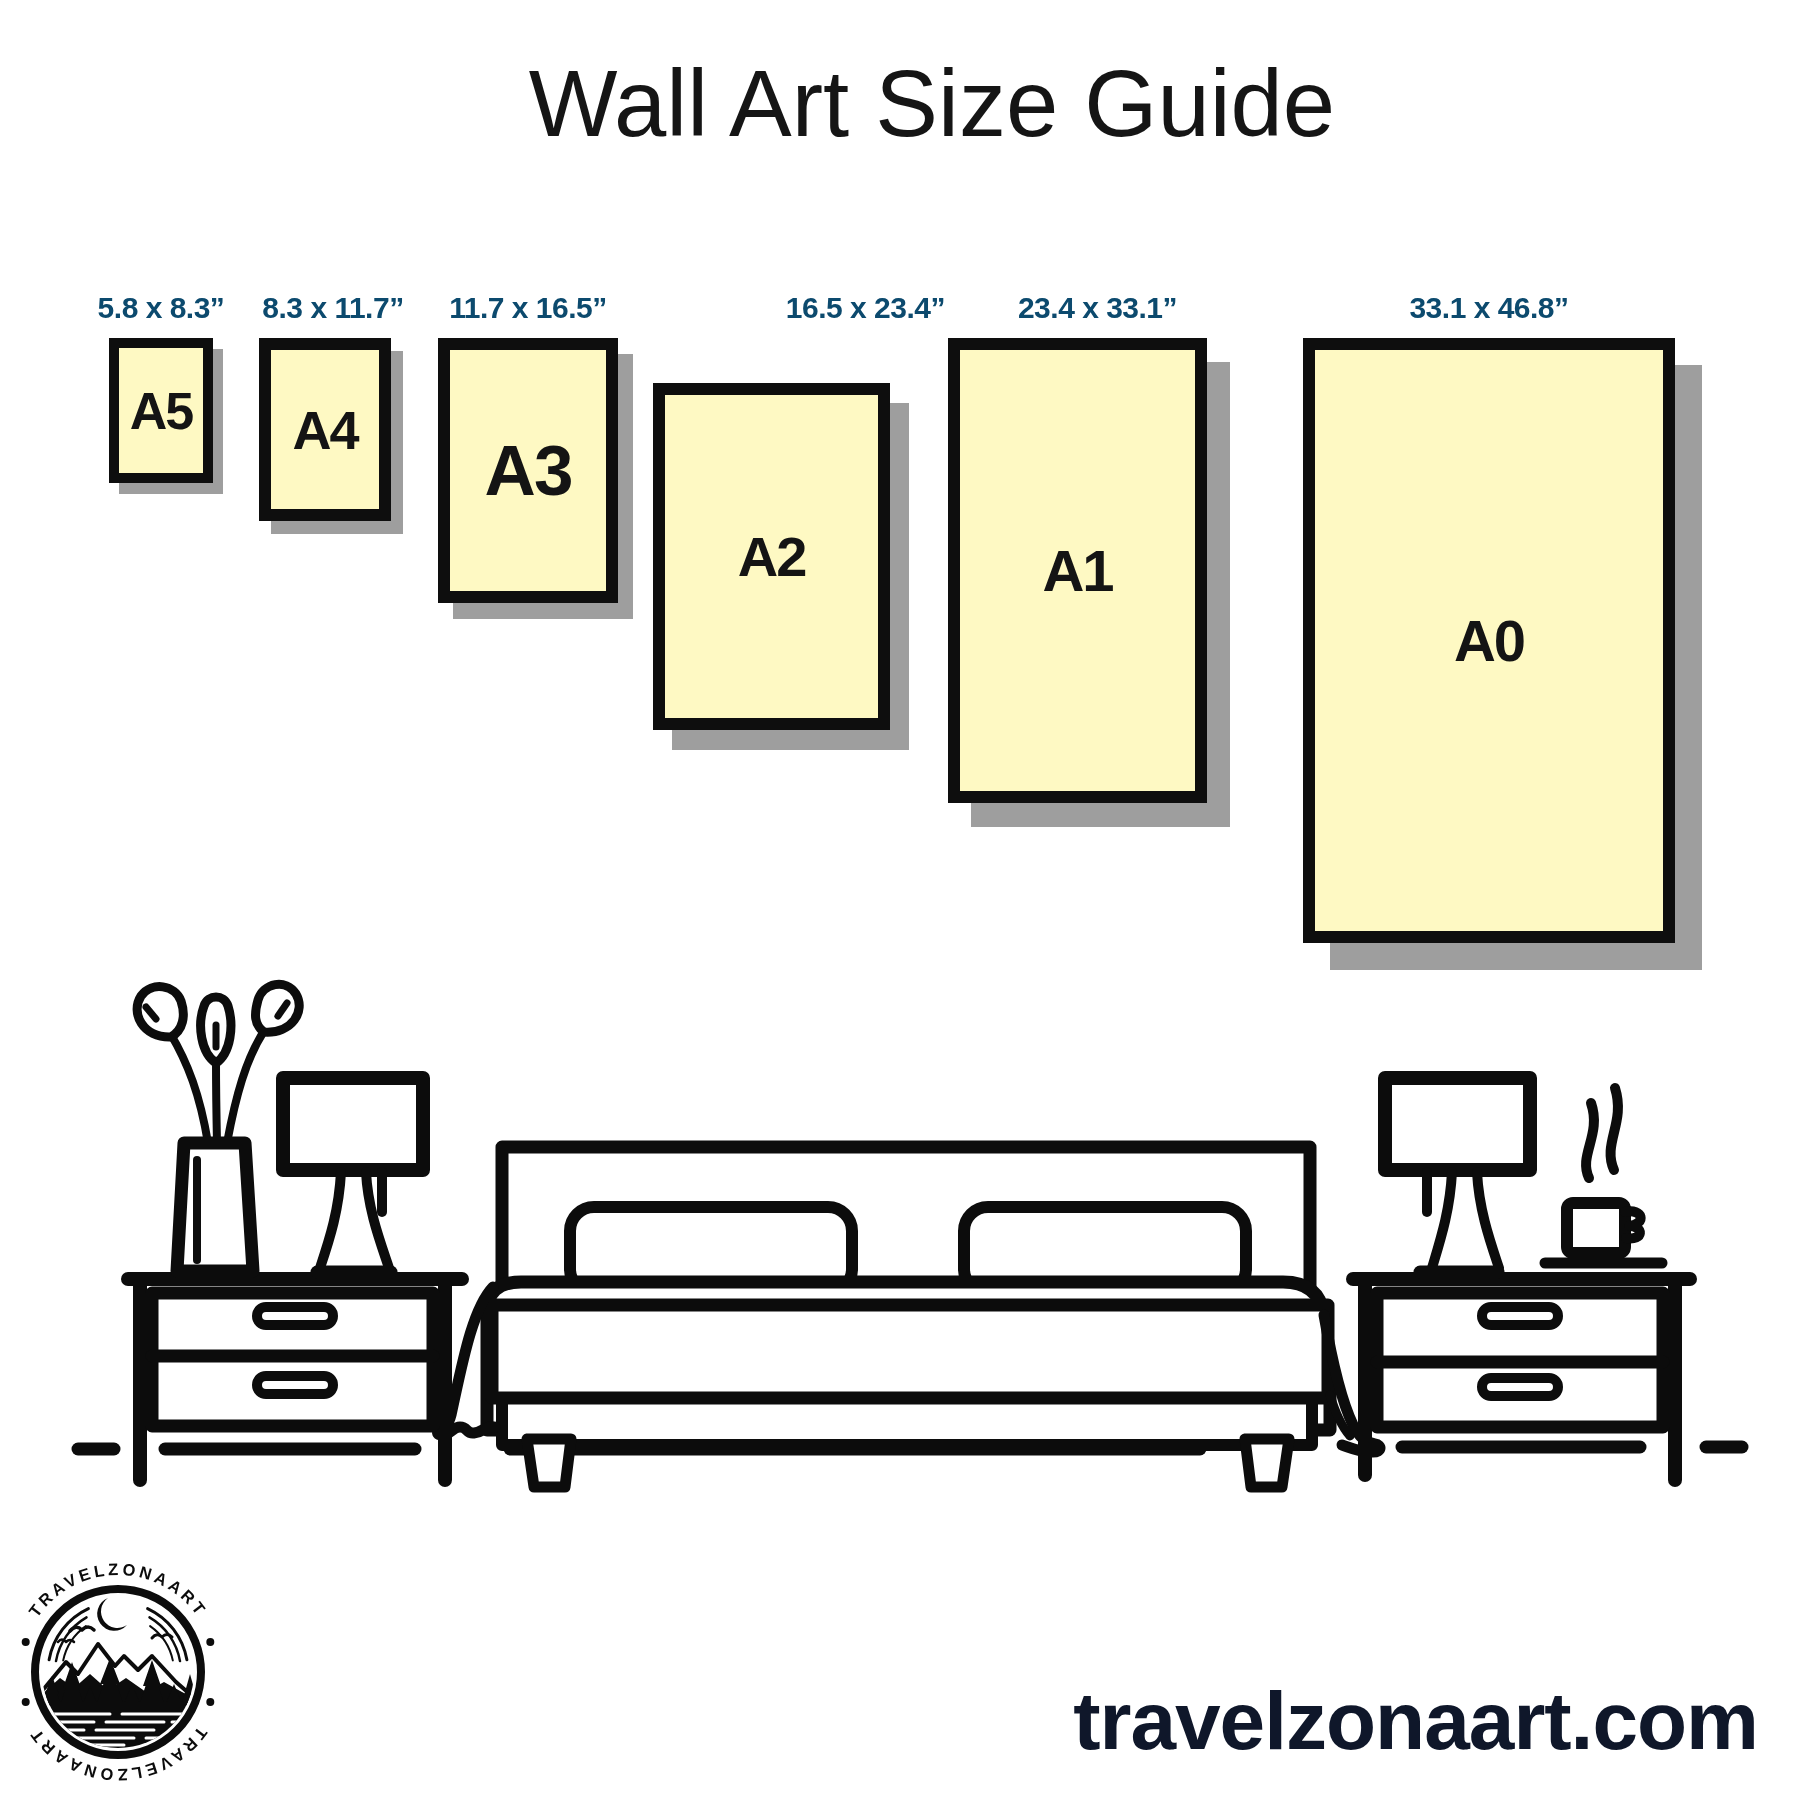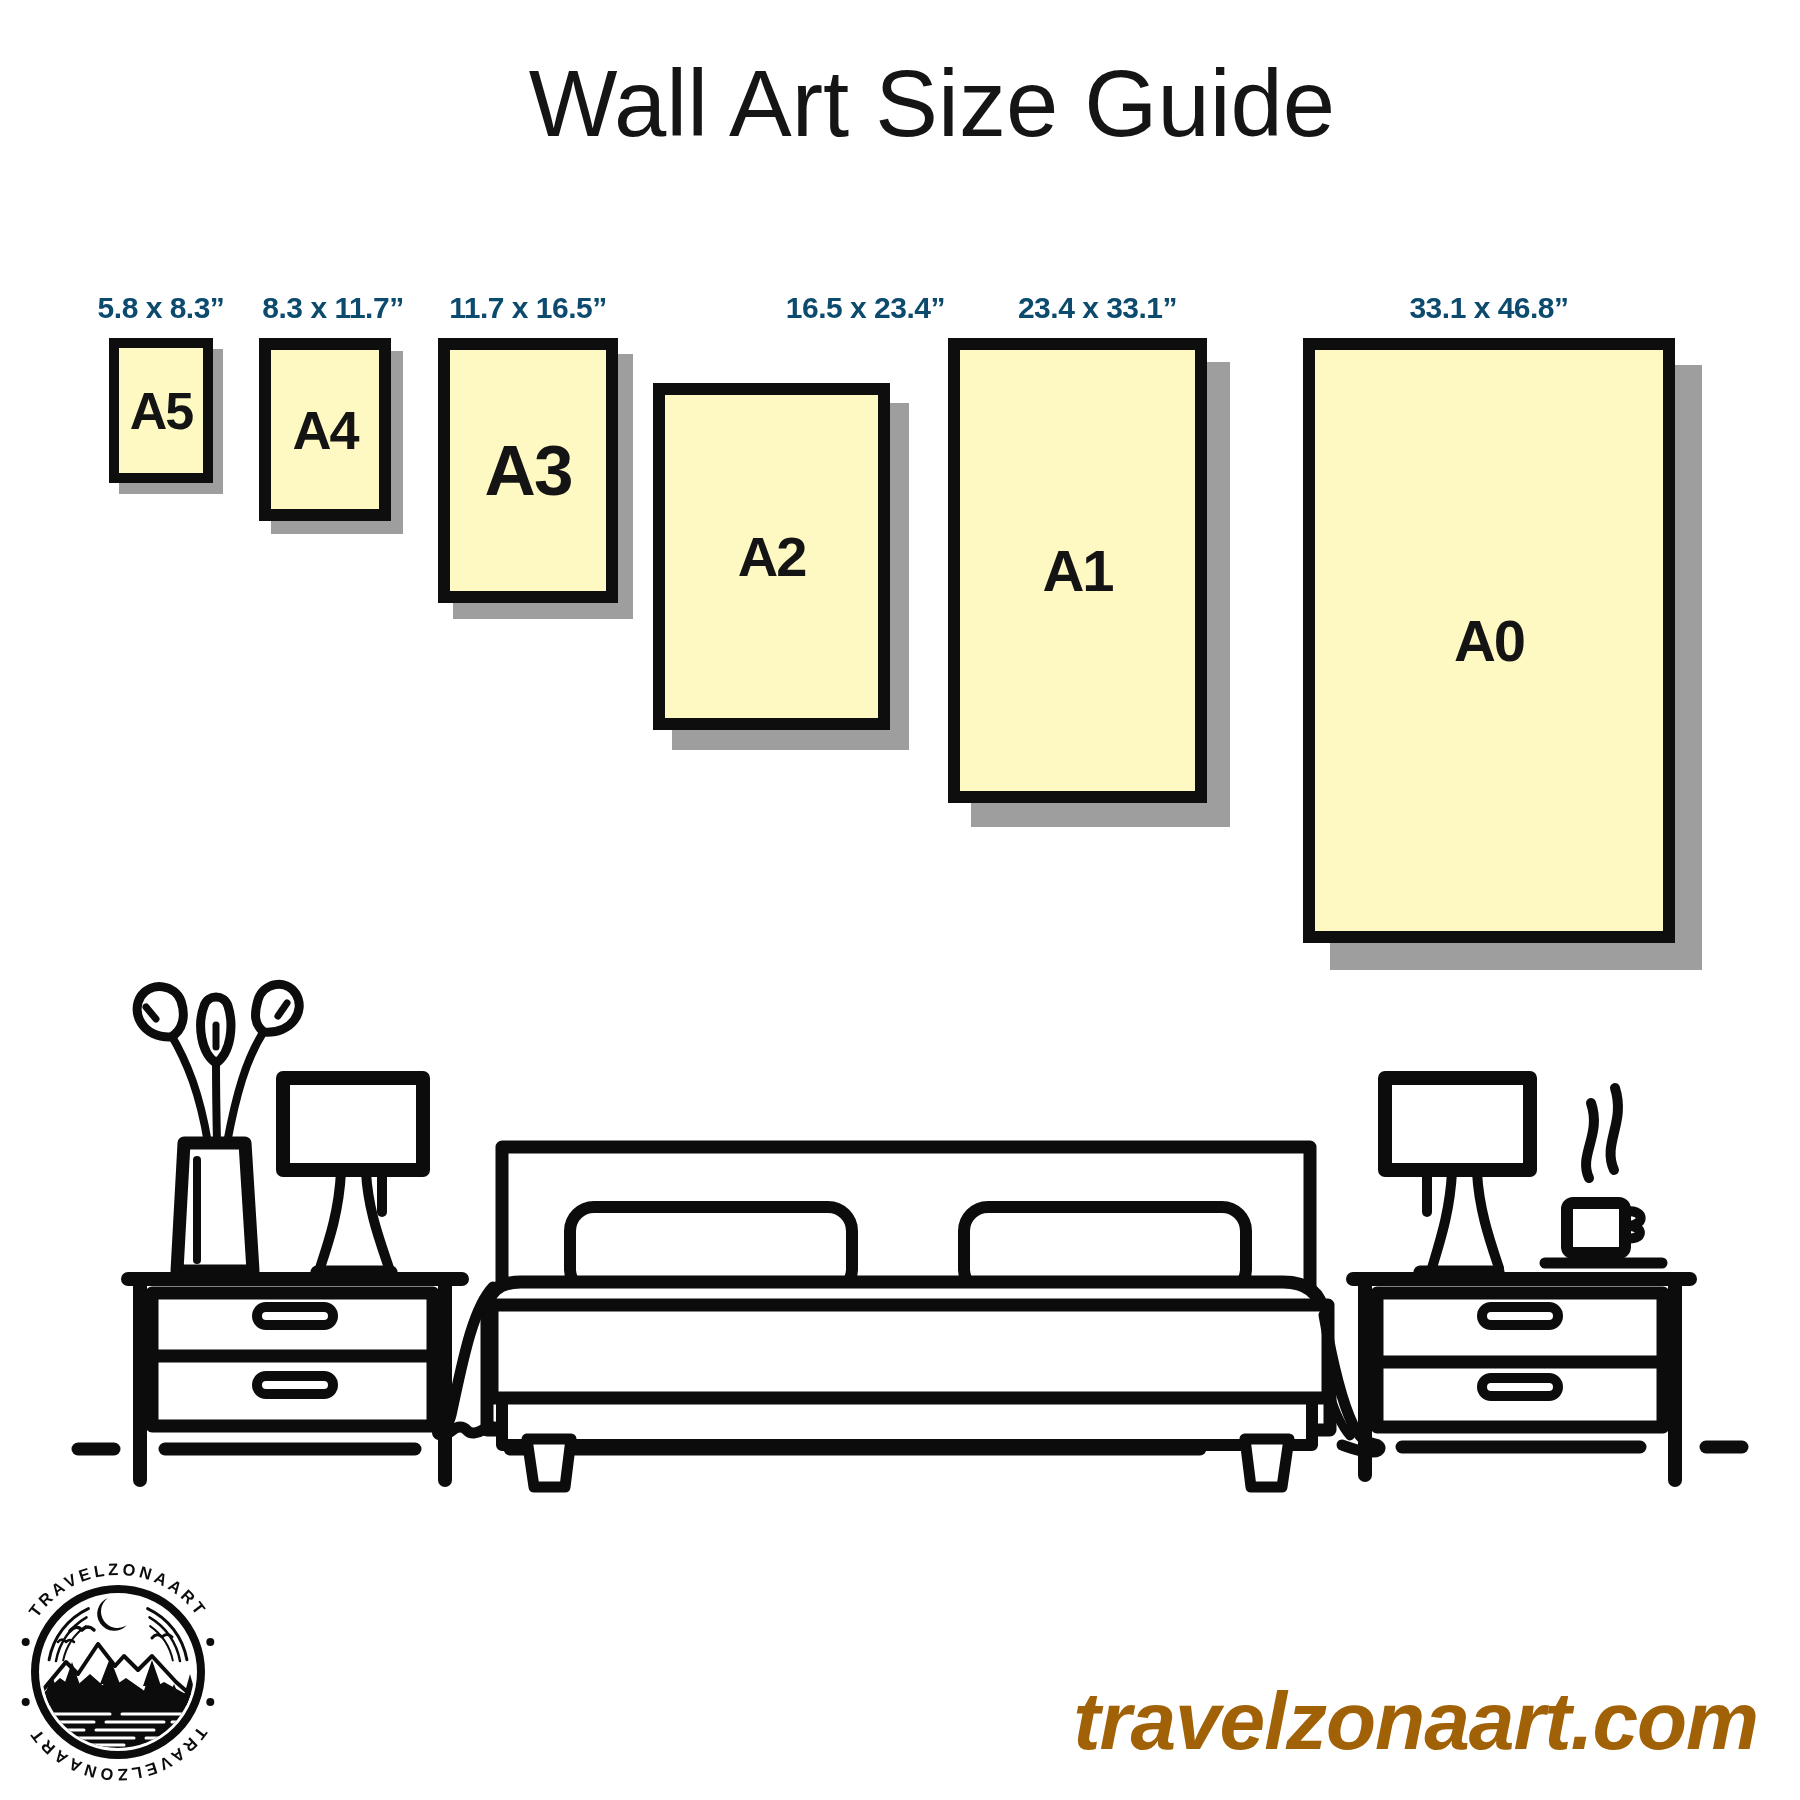--- a/index.html
+++ b/index.html
@@ -22,23 +22,22 @@
   }
   .frame{
     position:absolute;background:#fef9c3;border:12px solid #0e0e0e;
     box-sizing:border-box;display:flex;align-items:center;justify-content:center;
   }
   .frame-name{
     font-weight:bold;color:#141414;letter-spacing:-2px;
   }
   .website{
     position:absolute;top:1674px;right:42px;text-align:right;
-    font-size:82px;font-weight:bold;letter-spacing:-1px;color:#a16207;
+    font-size:82px;font-weight:bold;letter-spacing:-1px;color:#0f172a;
     white-space:nowrap;
-    font-style:italic;
   }
   .scene-svg{position:absolute;left:40px;top:975px;}
   .logo-svg{position:absolute;left:14px;top:1556px;}
   .ink{stroke:#0c0c0c;fill:none;stroke-linecap:round;stroke-linejoin:round;}
   .inkfill{stroke:#0c0c0c;fill:#ffffff;stroke-linejoin:round;}
   .solid{fill:#0c0c0c;stroke:none;}
   .logo-arc-text{font-family:"Liberation Sans","DejaVu Sans",sans-serif;
     font-size:16.5px;font-weight:bold;letter-spacing:3.5px;fill:#0c0c0c;}
 </style>
 </head>

